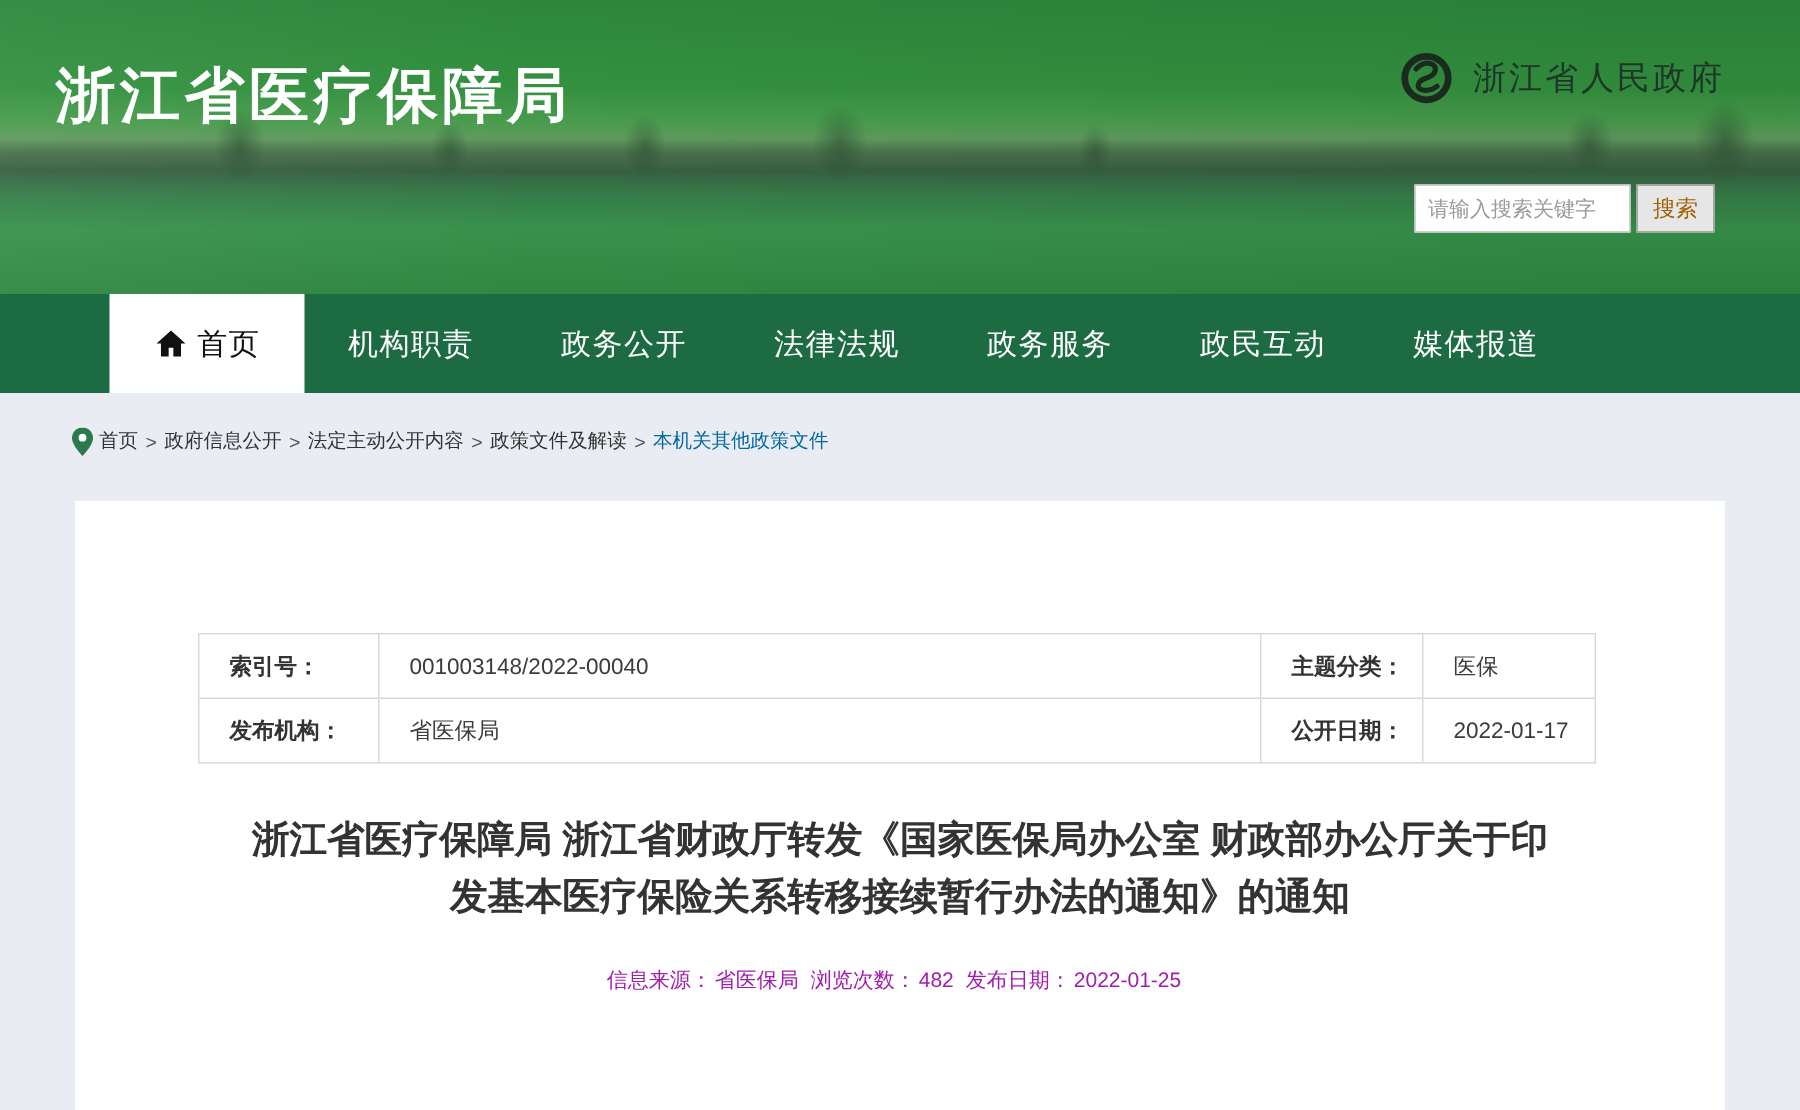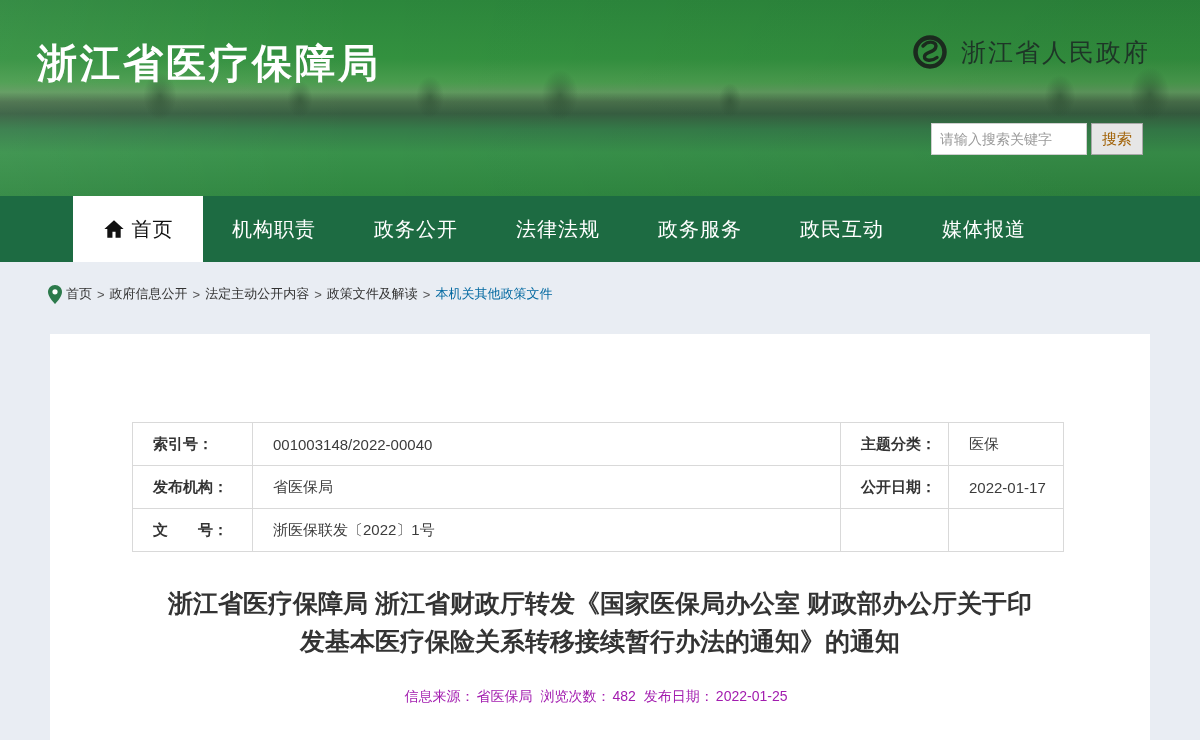--- a/index.html
+++ b/index.html
@@ -26,24 +26,24 @@
   }
   .site-title {
     position:absolute; left:37px; top:36px;
     font-size:40px; font-weight:700; color:#ffffff; letter-spacing:3px;
   }
   .gov-link {
     position:absolute; right:50px; top:34px;
     display:flex; align-items:center; gap:13px; cursor:pointer;
   }
   .gov-seal { width:36px; height:36px; display:block; }
-  .gov-text { font-size:25px; color:#1e3527; letter-spacing:2px; }
+  .gov-text { font-size:22px; color:#1e3527; letter-spacing:2px; }
   .search-bar { position:absolute; right:57px; top:123px; display:flex; }
   .search-input {
-    width:156px; height:32px; border:1px solid #cfcfcf; background:#ffffff;
+    width:144px; height:32px; border:1px solid #cfcfcf; background:#ffffff;
     font-size:14px; padding:0 8px; color:#333; outline:none;
     font-family:"Liberation Sans","DejaVu Sans",sans-serif;
   }
   .search-input::placeholder { color:#9a9a9a; }
   .search-btn {
     width:52px; height:32px; margin-left:4px; border:1px solid #a8a8a8;
     background:#e6e6e6; font-size:15px; color:#a16207; cursor:pointer;
     font-family:"Liberation Sans","DejaVu Sans",sans-serif;
   }
 
@@ -171,26 +171,20 @@
           <td class="val">001003148/2022-00040</td>
           <td class="lbl">主题分类：</td>
           <td class="val">医保</td>
         </tr>
         <tr>
           <td class="lbl">发布机构：</td>
           <td class="val">省医保局</td>
           <td class="lbl">公开日期：</td>
           <td class="val">2022-01-17</td>
         </tr>
-        <tr>
-          <td class="lbl">文　　号：</td>
-          <td class="val">浙医保联发〔2022〕1号</td>
-          <td class="lbl"></td>
-          <td class="val"></td>
-        </tr>
       </tbody>
         </table>
 
       <h2 class="doc-title">浙江省医疗保障局 浙江省财政厅转发《国家医保局办公室 财政部办公厅关于印发基本医疗保险关系转移接续暂行办法的通知》的通知</h2>
 
       <div class="doc-meta">
         <span class="m-lbl">信息来源：</span><span class="m-val">省医保局</span><span class="m-lbl">浏览次数：</span><span class="m-val">482</span><span class="m-lbl">发布日期：</span><span class="m-val">2022-01-25</span>
       </div>
 
     </main>

